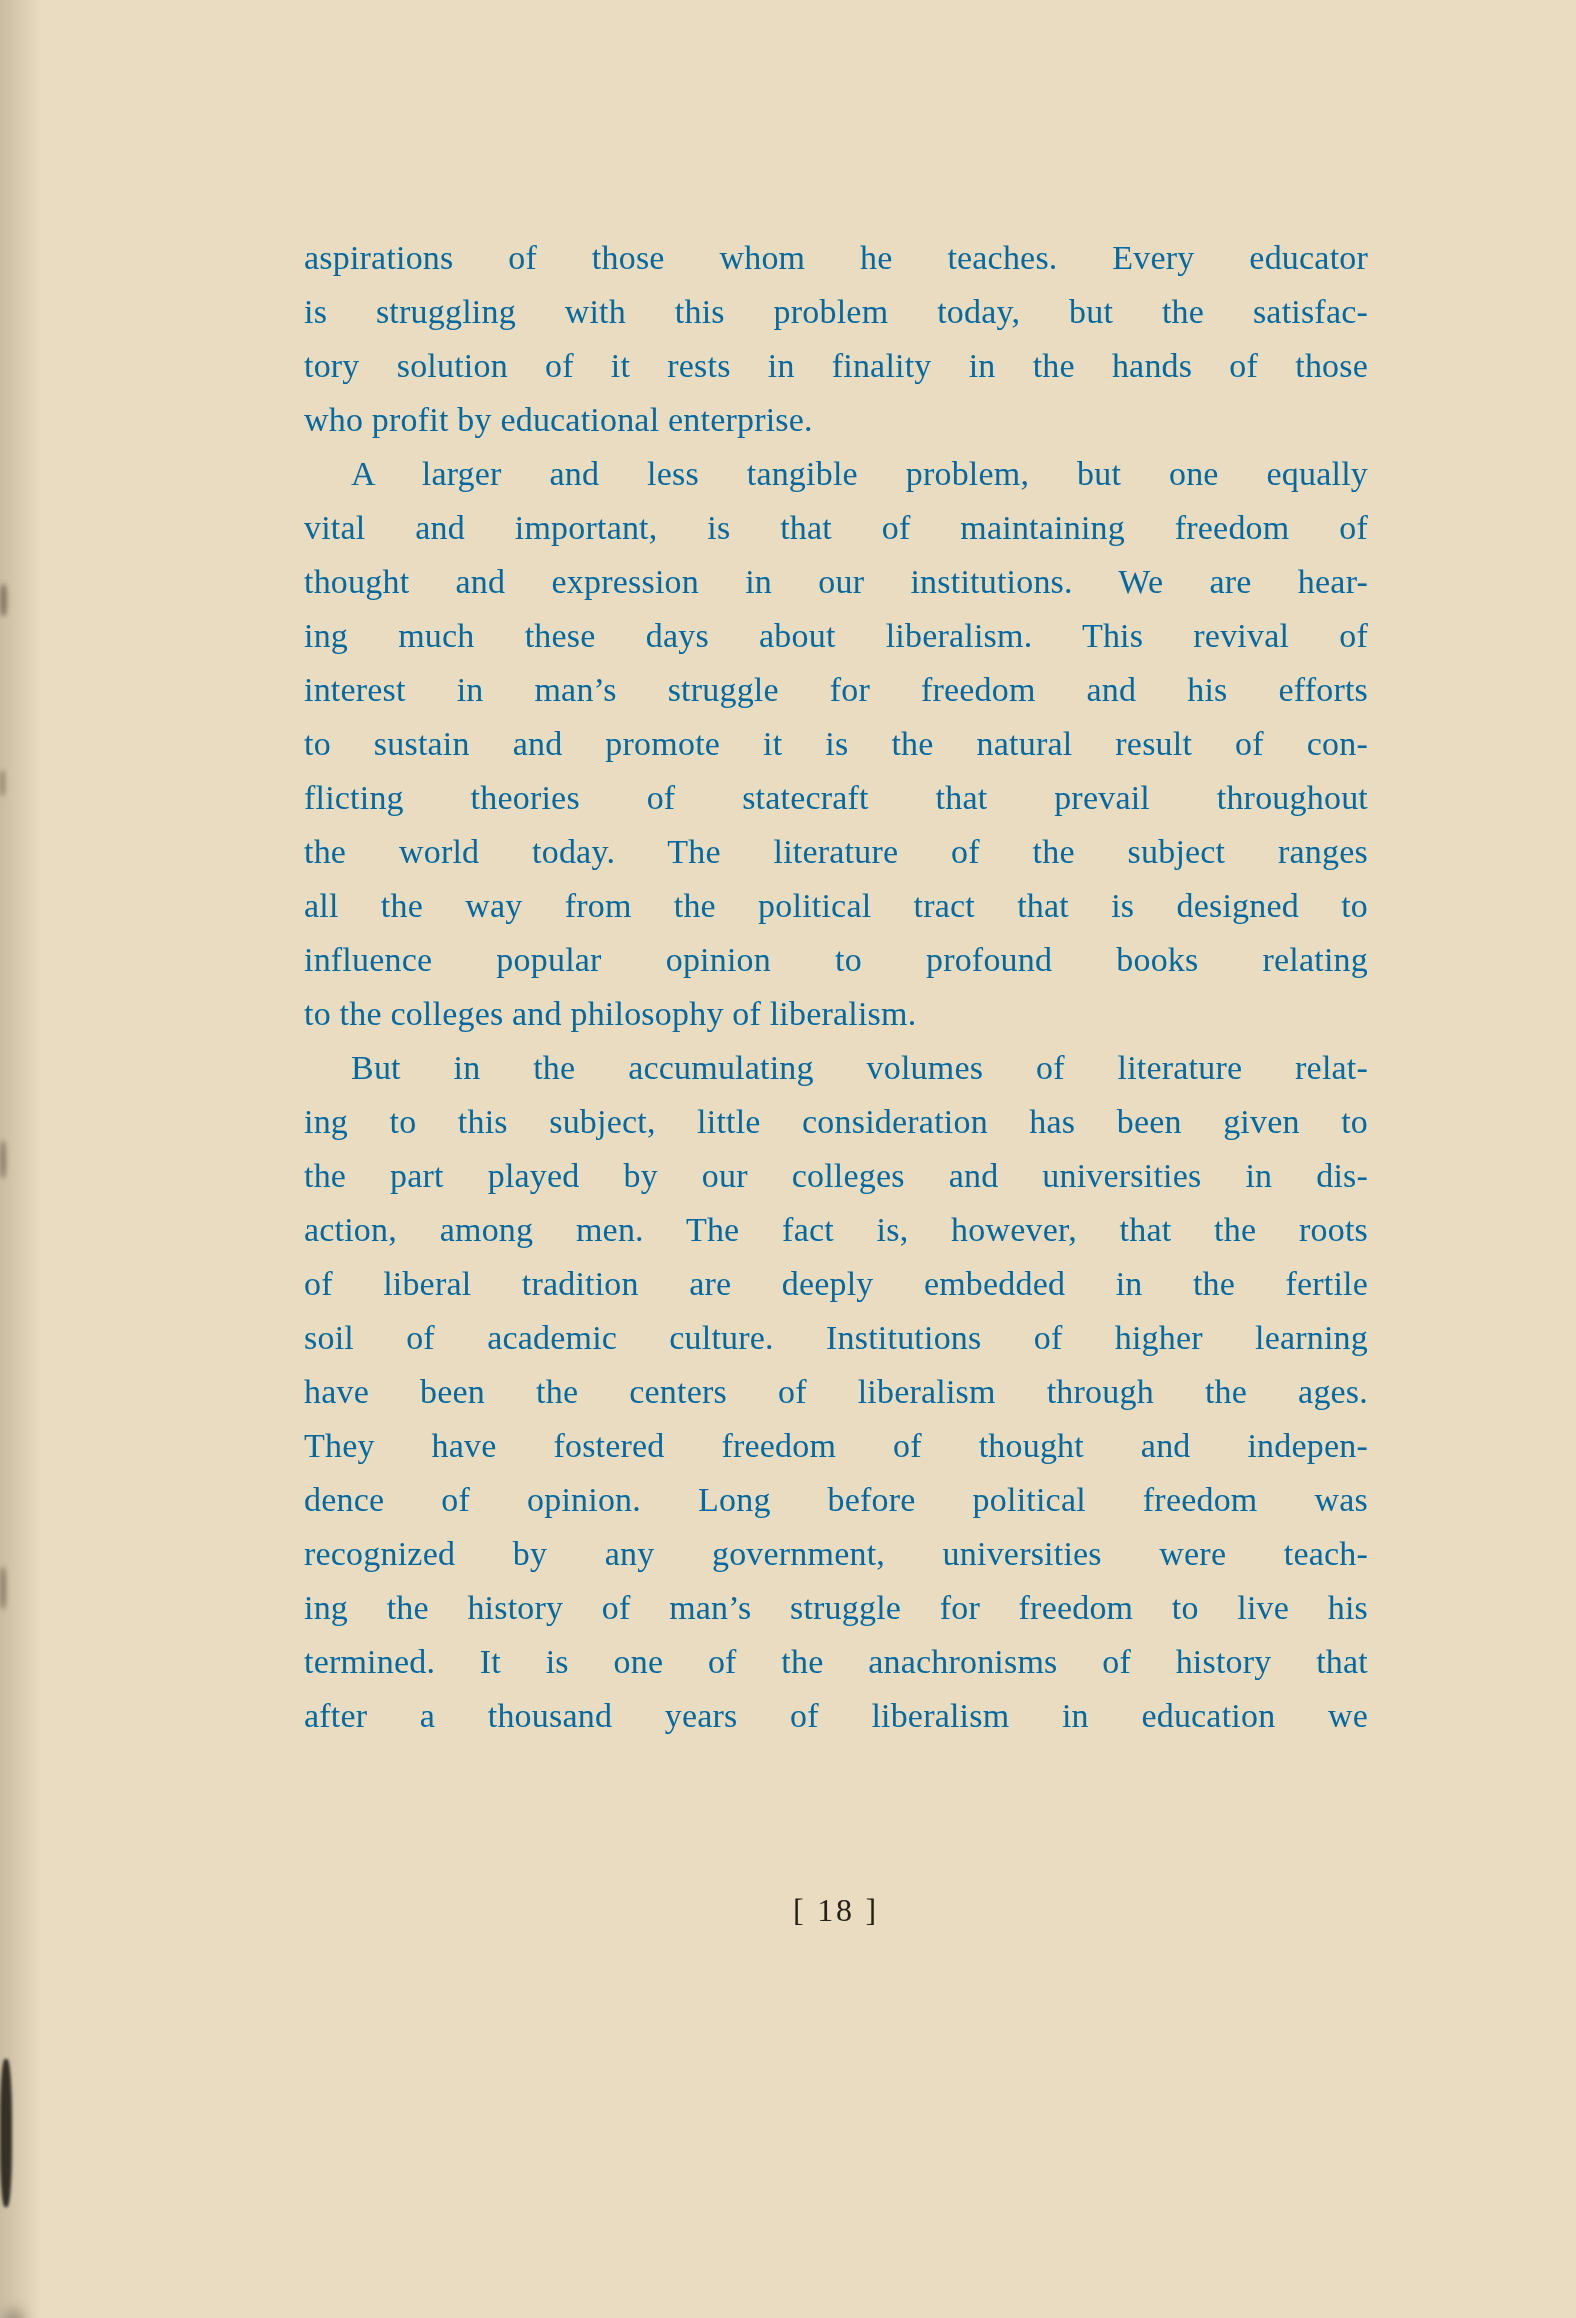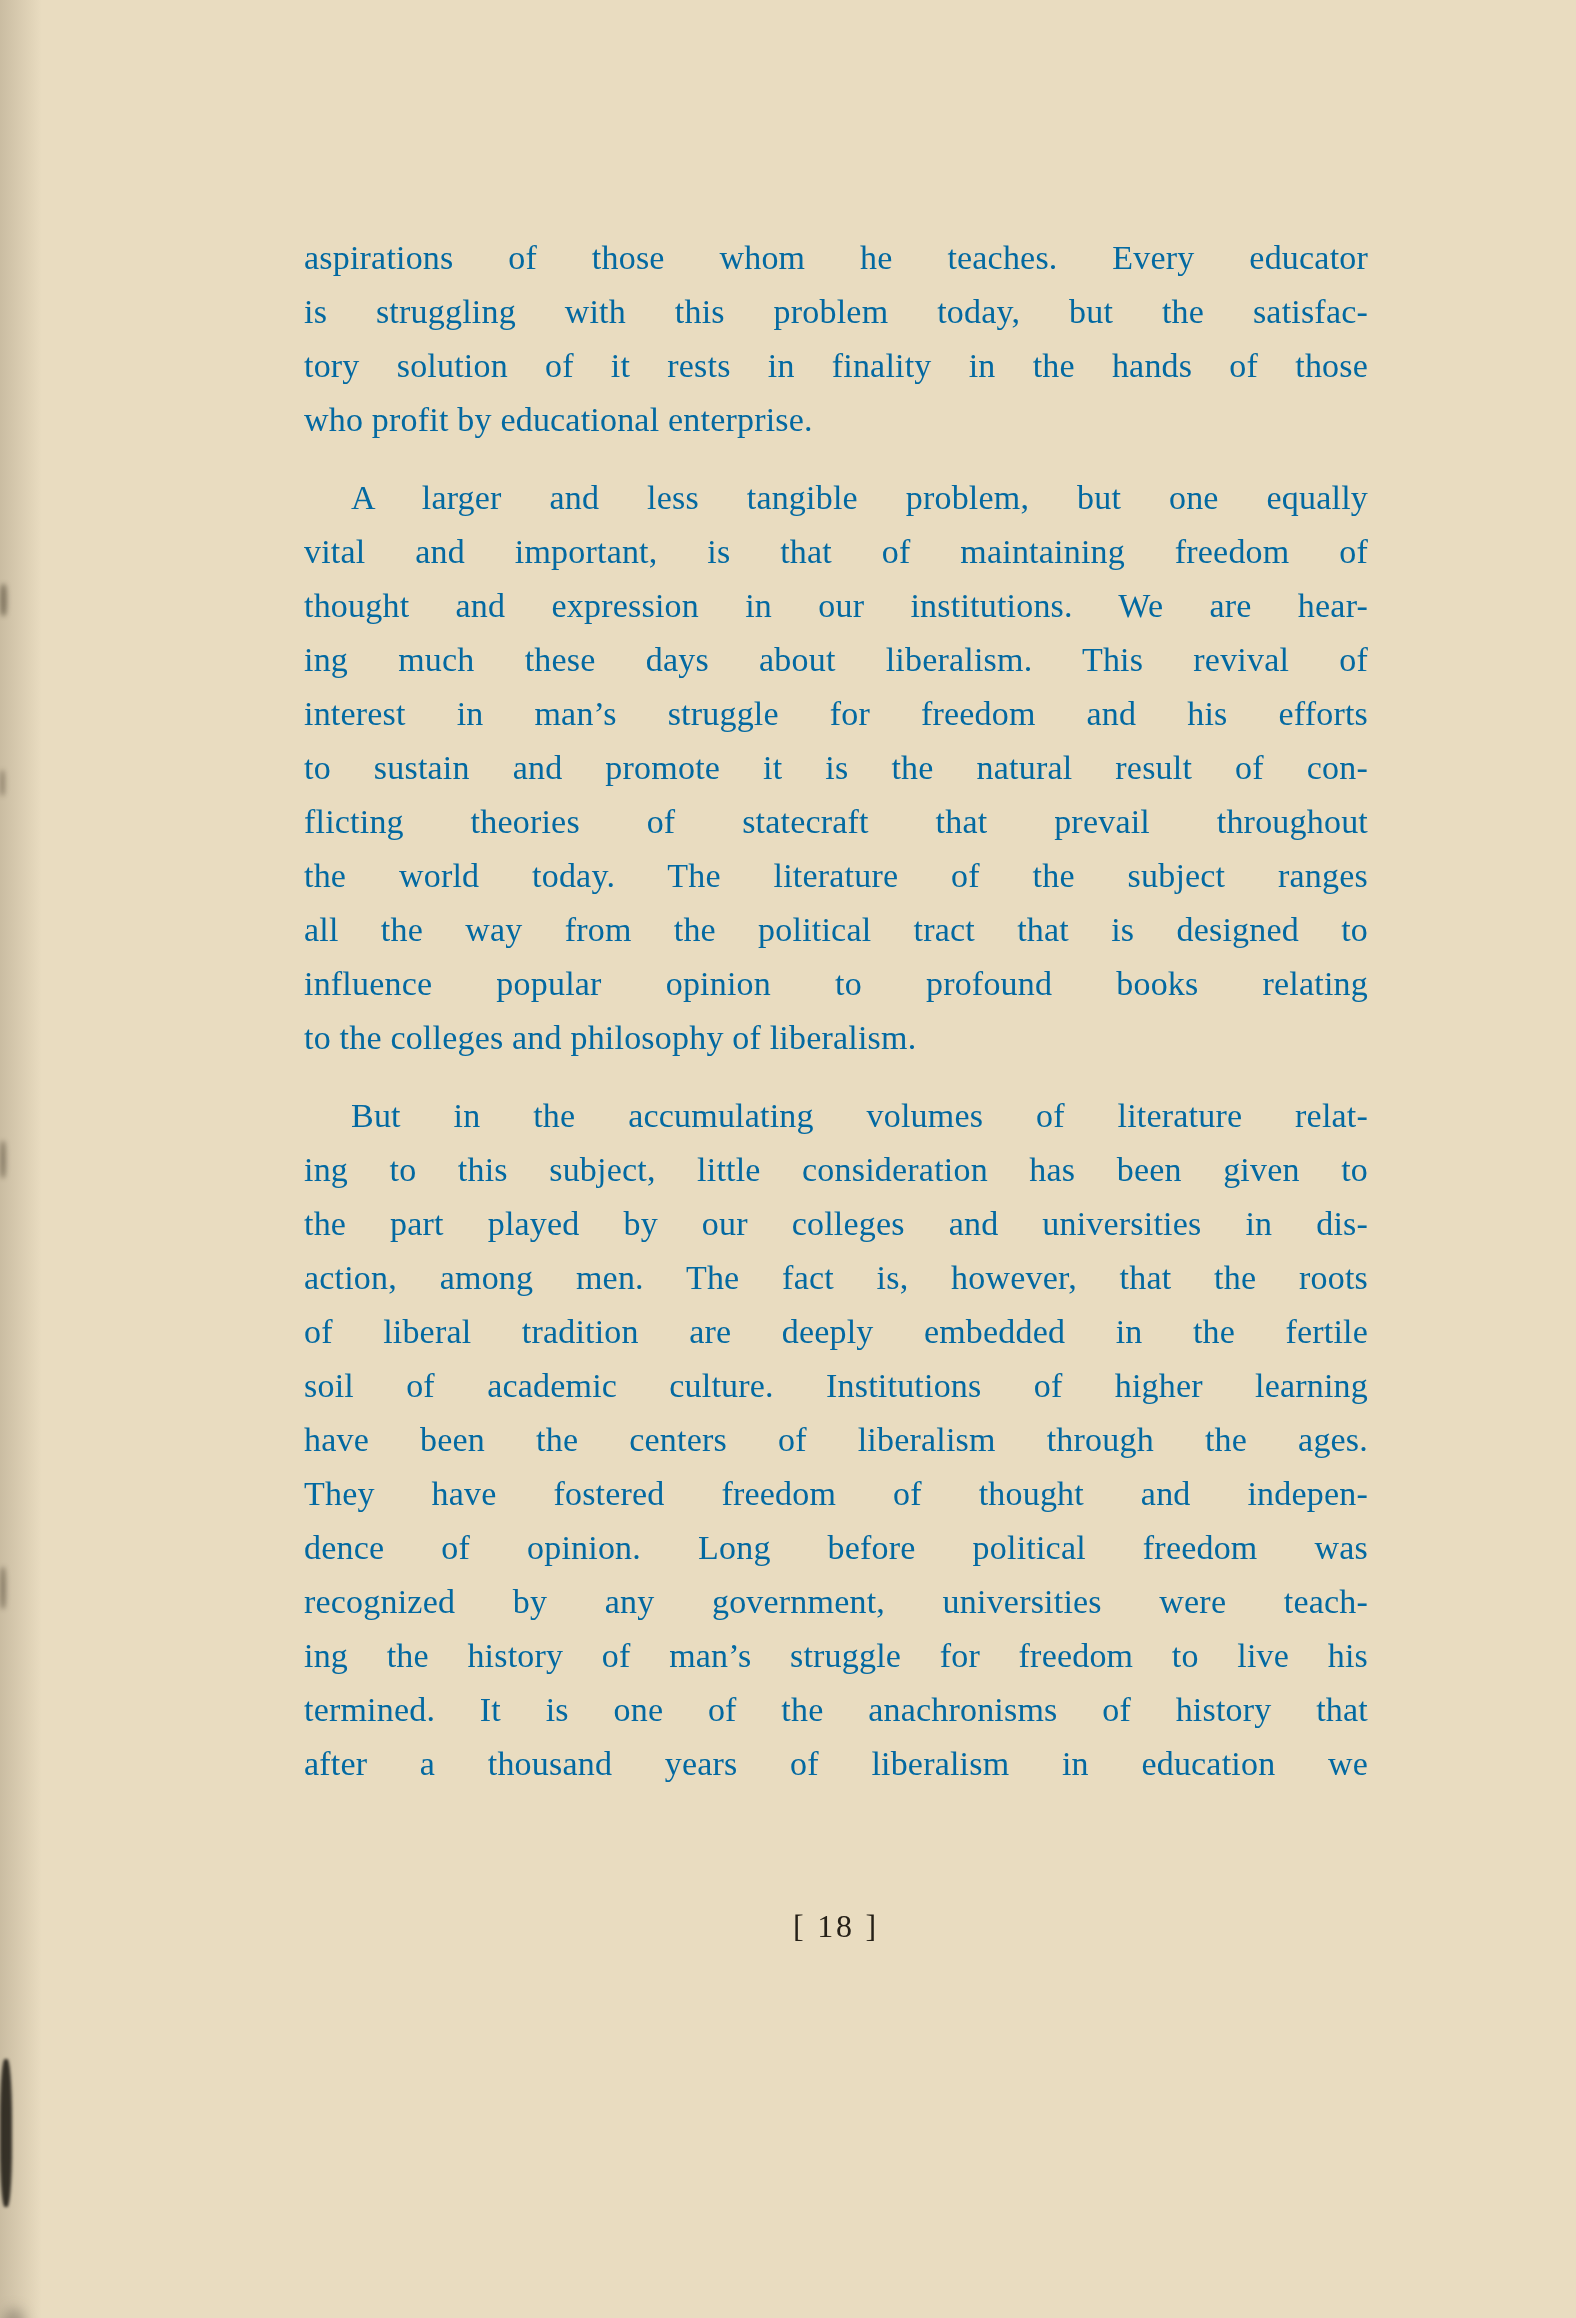--- a/index.html
+++ b/index.html
@@ -59,32 +59,30 @@
     text-align: justify;
     text-align-last: justify;
     white-space: normal;
   }
   .line.no-just {
     text-align: left;
     text-align-last: left;
   }
   .line.indent {
     text-indent: 47px;
-    margin-top: 24px;
   }
   .page-number {
     position: absolute;
     left: 304px;
     top: 1892px;
     width: 1064px;
     text-align: center;
     color: #262118;
     font-size: 32px;
     letter-spacing: 2.8px;
-    margin-top: 16px;
   }
 </style>
 </head>
 <body>
 
 <div class="page">
   <div class="edge-shade"></div>
   <div class="artifact a1"></div>
   <div class="artifact a2"></div>
   <div class="artifact a3"></div>

